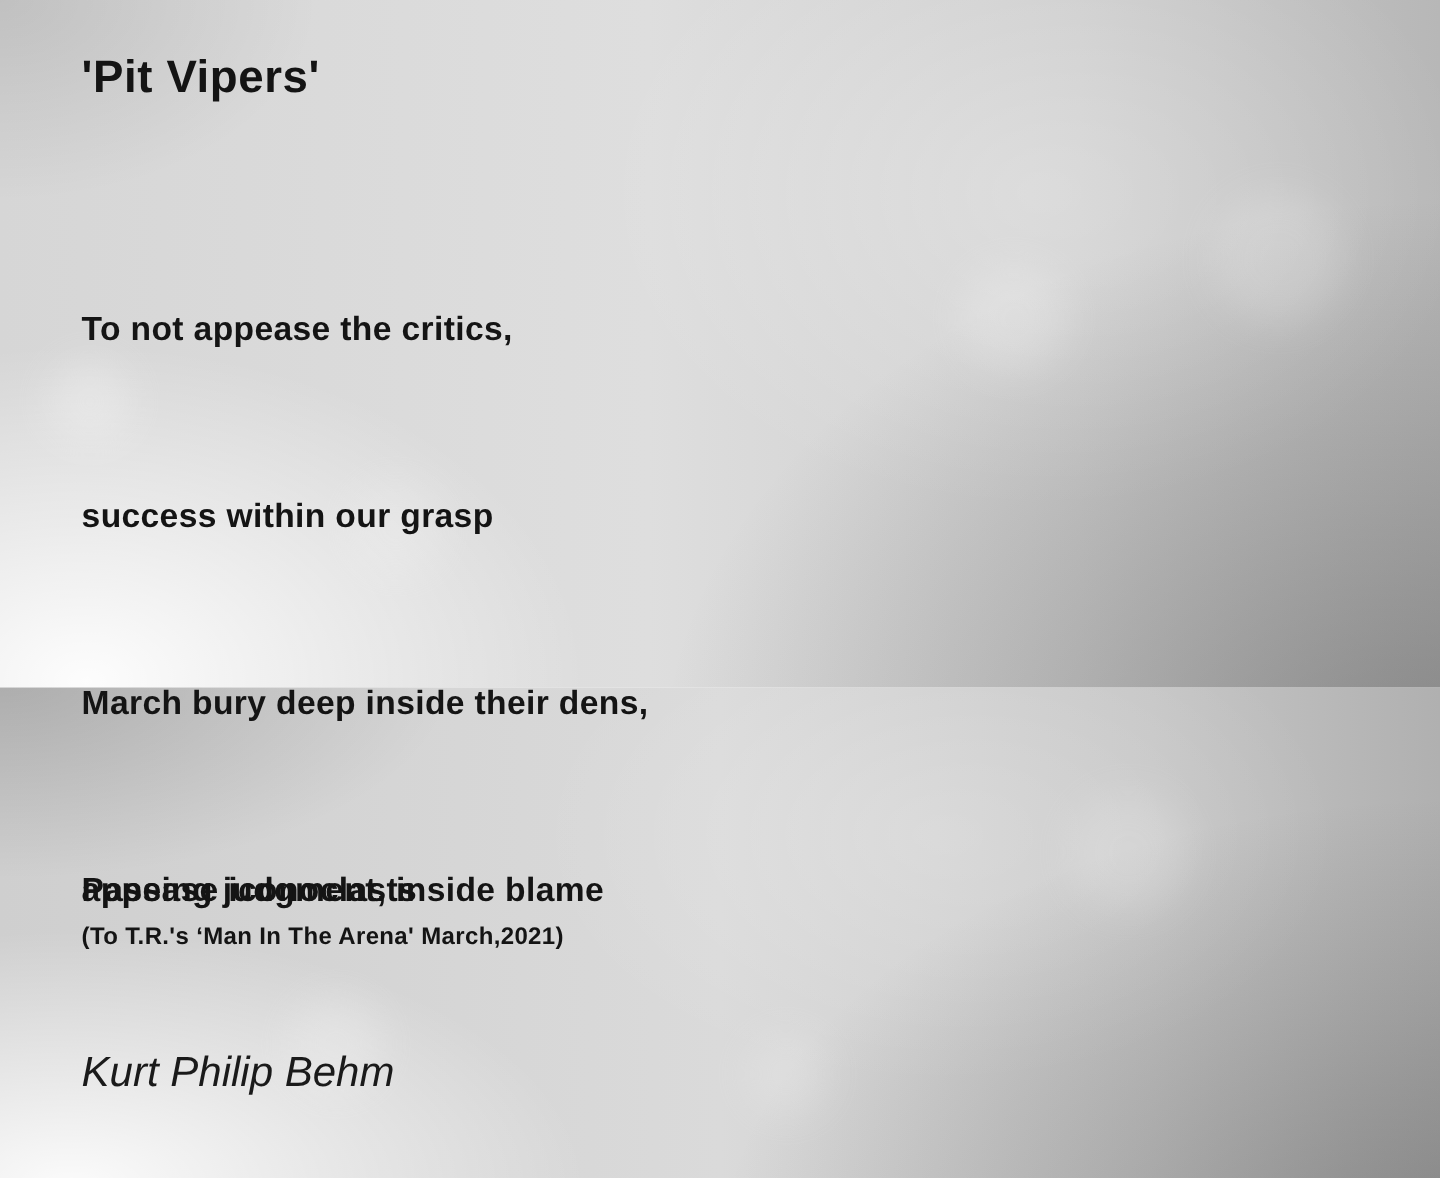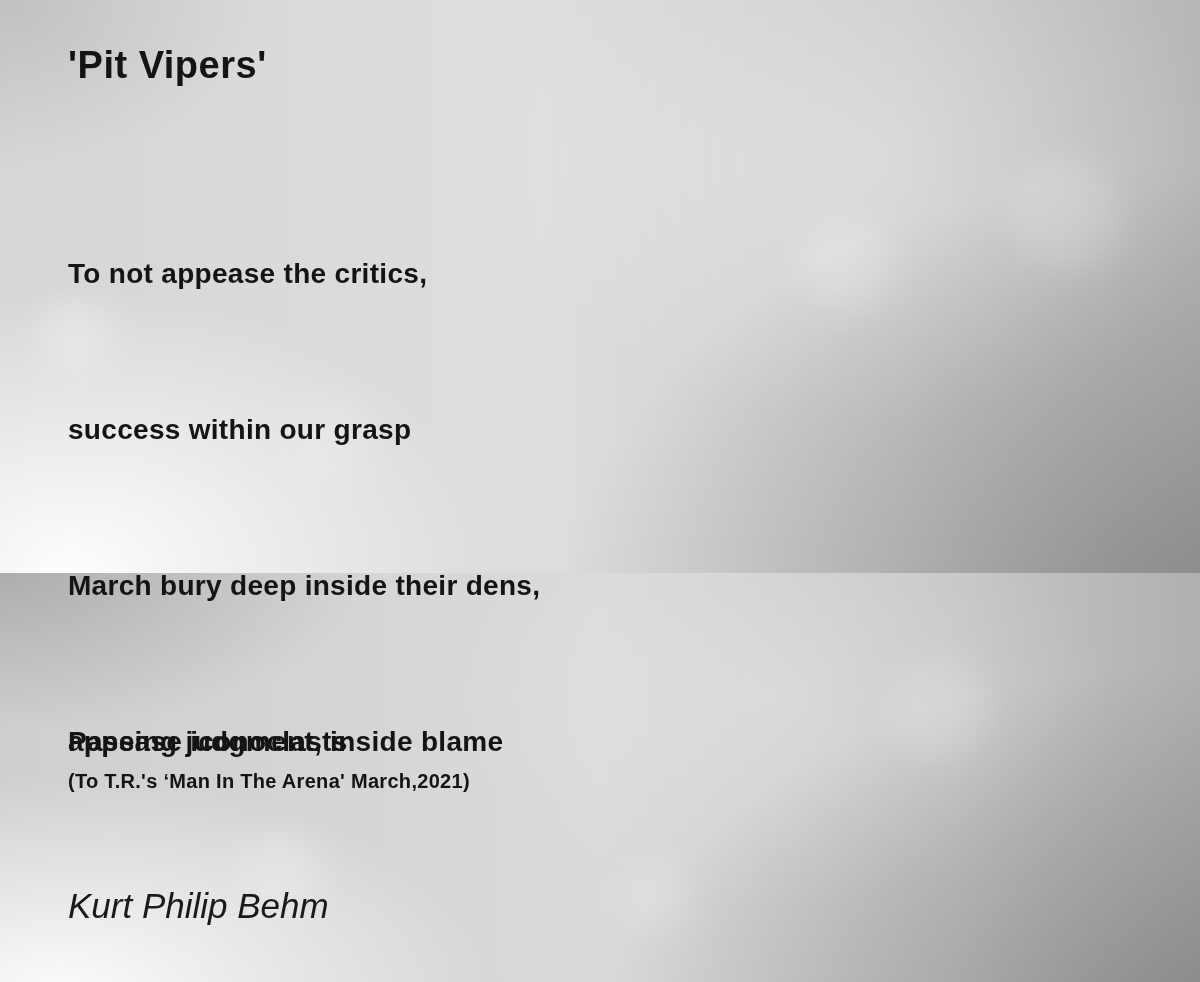--- a/index.html
+++ b/index.html
@@ -83,21 +83,20 @@
     font-size: 20px;
     font-weight: bold;
     letter-spacing: 0.3px;
   }
   .author {
     top: 874px;
     font-size: 35px;
     font-style: italic;
     font-weight: normal;
     color: #1a1a1a;
-    margin-top: 12px;
   }
 </style>
 </head>
 <body>
 
 <div class="canvas">
 
   <div class="bg-tile top"></div>
   <div class="bg-tile bottom"></div>
 

